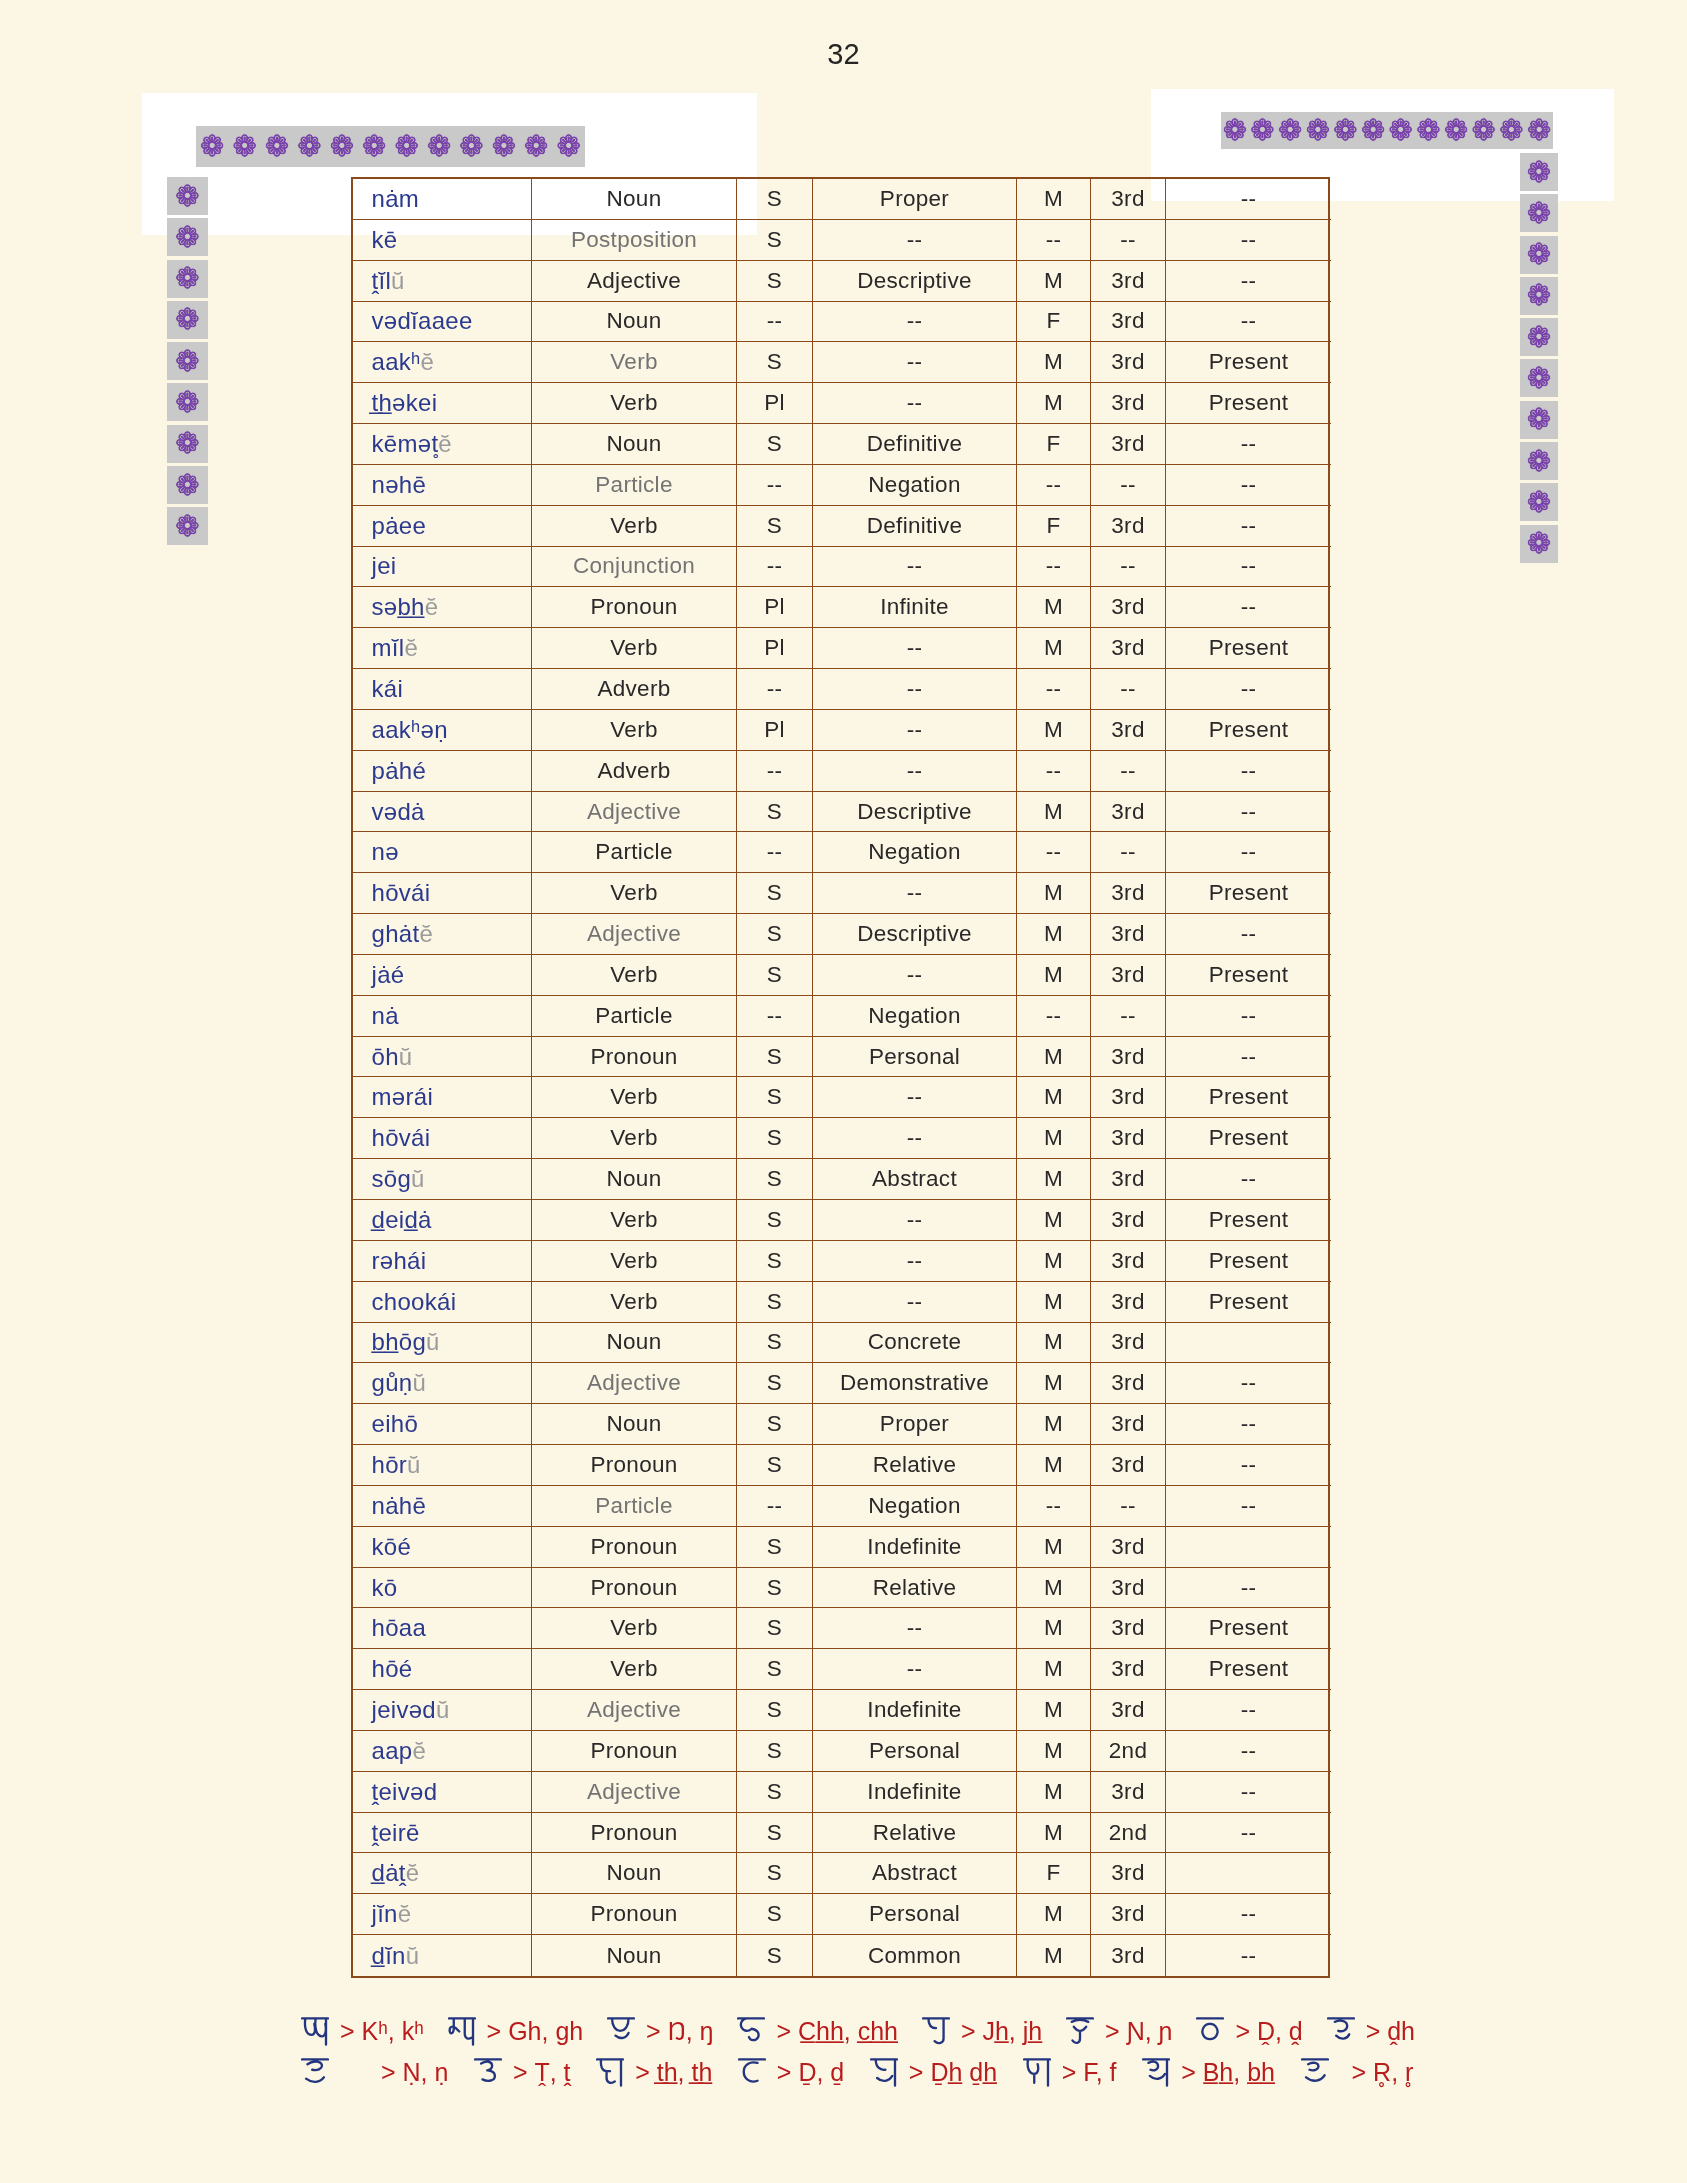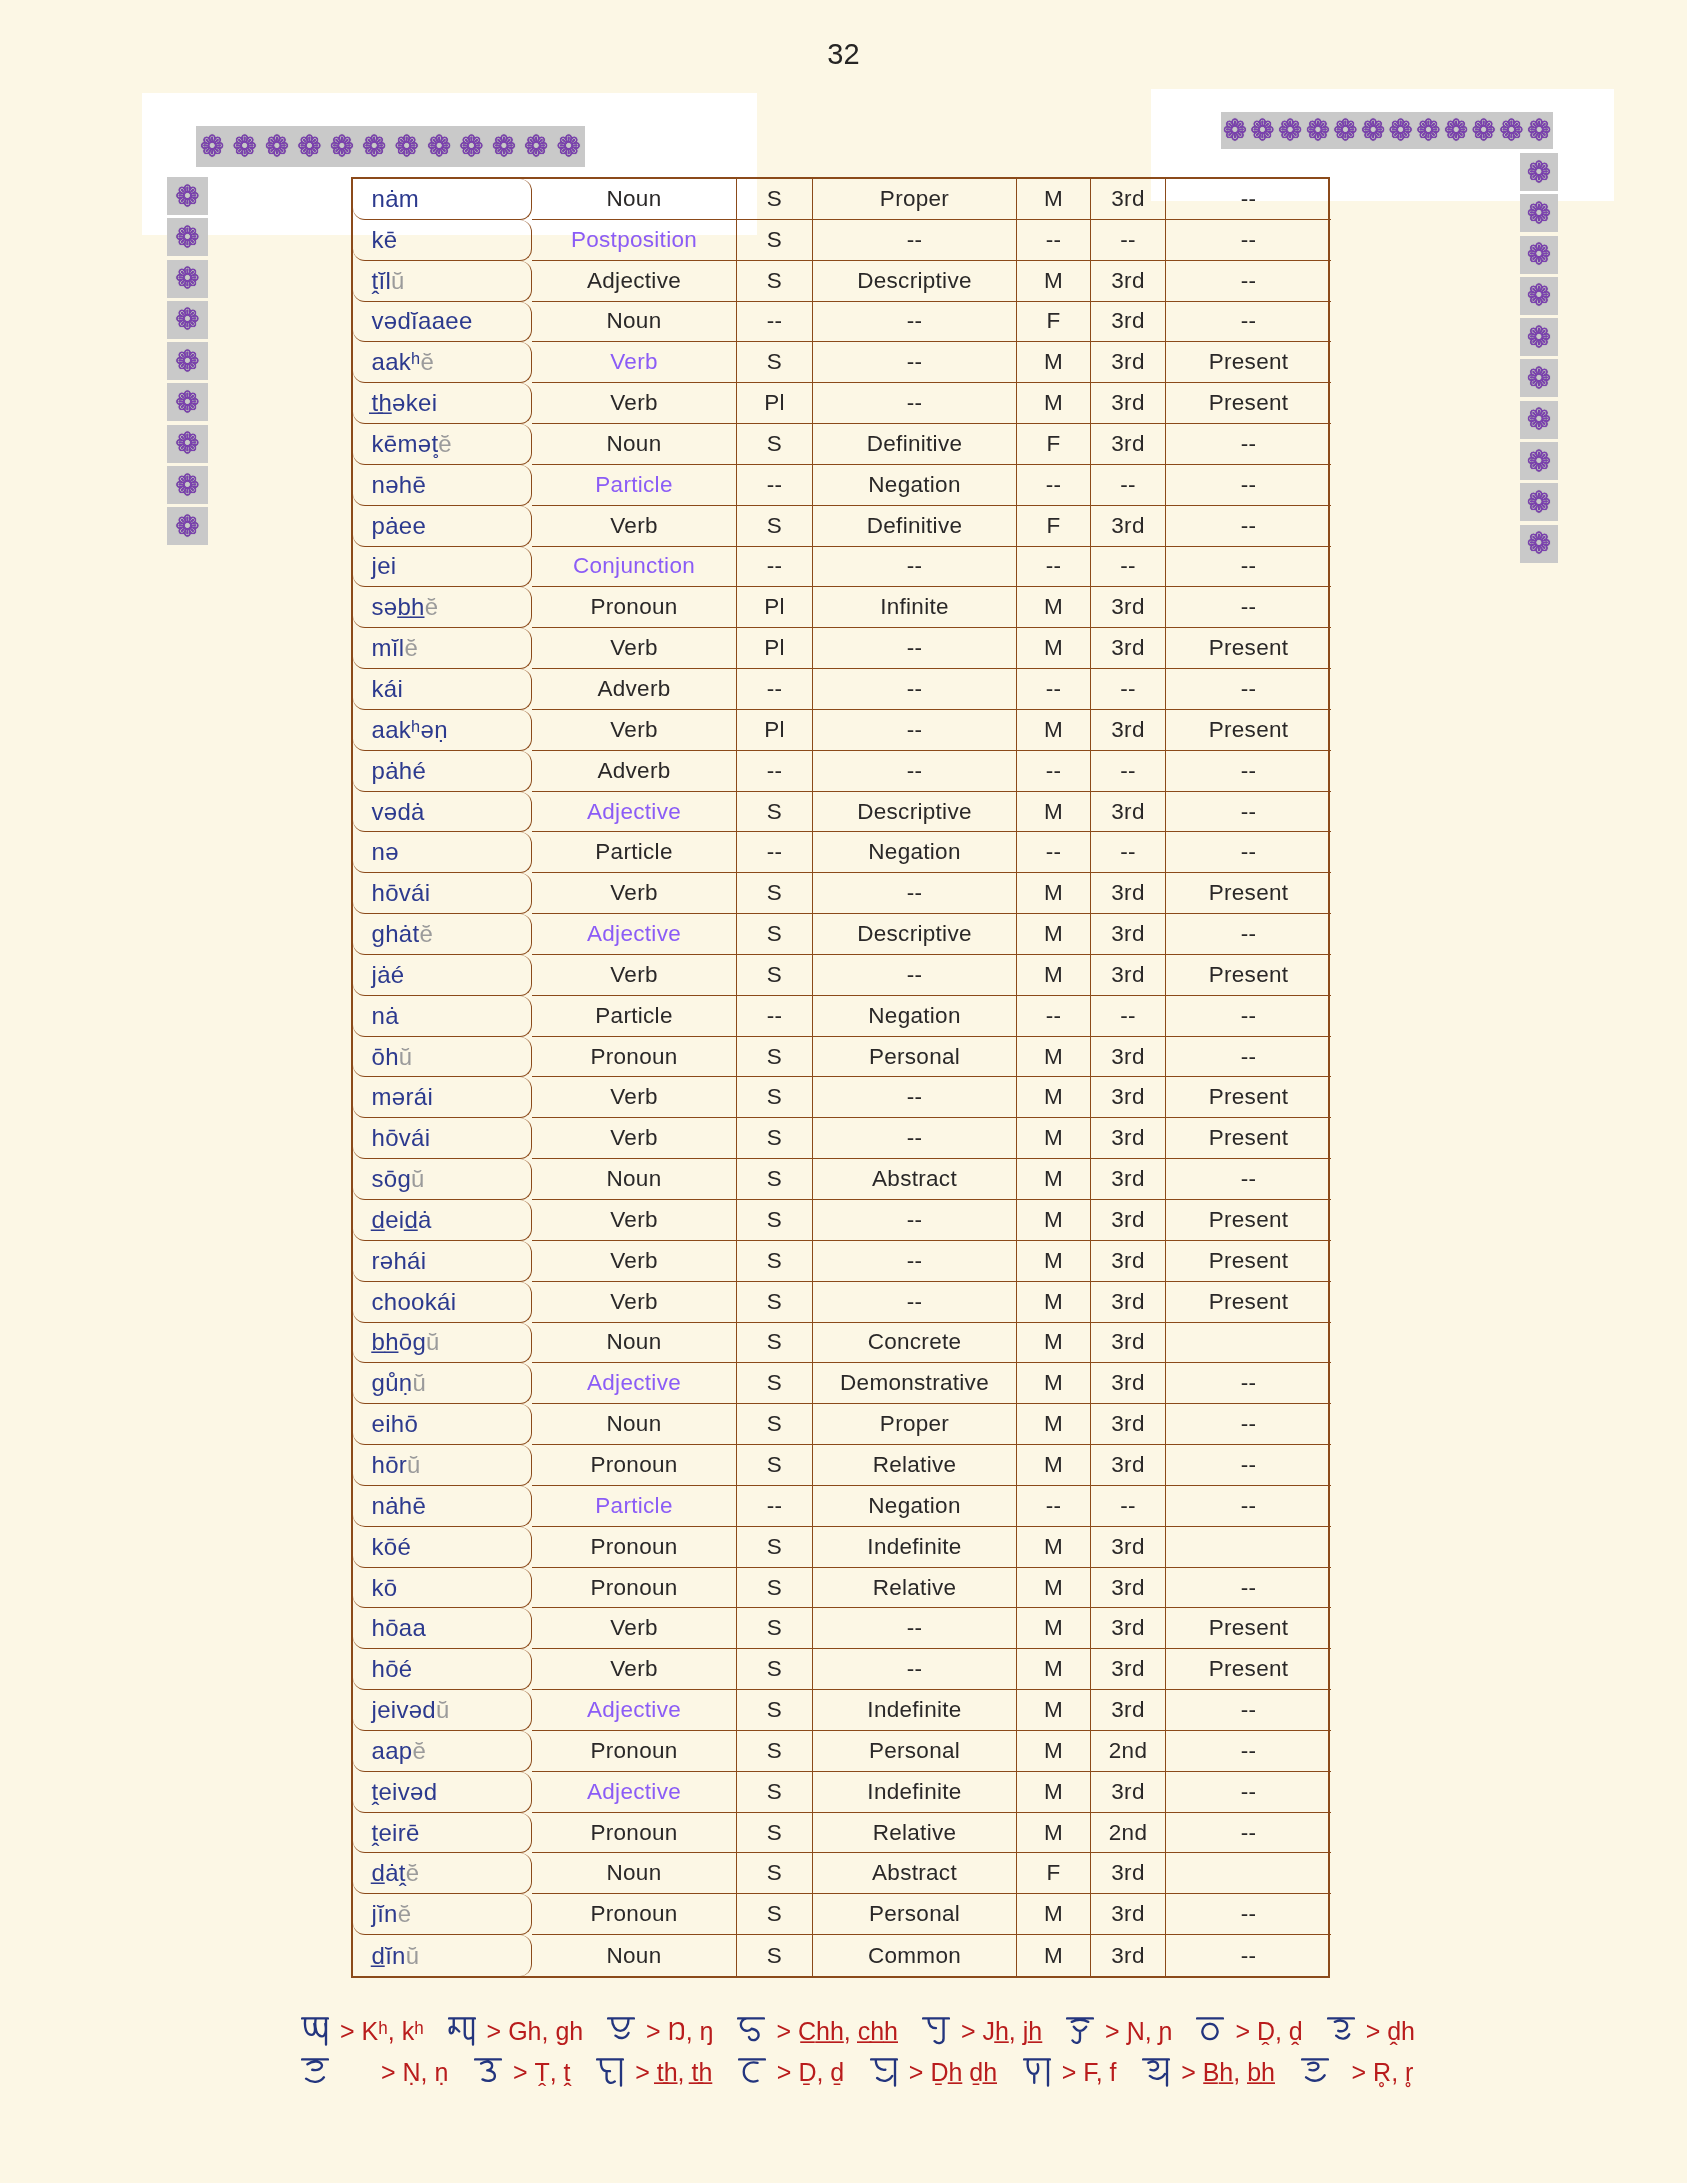--- a/index.html
+++ b/index.html
@@ -56,24 +56,24 @@
     display:flex;align-items:center;justify-content:center;
     font-size:22.5px;color:#2a2828;
     box-sizing:border-box;
     overflow:hidden;
     letter-spacing:0.3px;
   }
   .trow:last-child .tcell{border-bottom:none;}
   .tcell:last-child{border-right:none;}
   .cell-word{
     justify-content:flex-start;padding-left:18.5px;
-    font-size:24px;color:#2c3a8e;border-radius:12px;
+    font-size:24px;color:#2c3a8e;
   }
   .cell-word .tail{color:#9b9b9b;}
-  .pos-purple{color:#8b5cf6;}
+  .pos-purple{color:#737373;}
 
   
   .legend-line{
     position:absolute;left:301px;width:1138px;height:41px;
     display:flex;align-items:center;
     color:#b91c1c;font-size:25px;
   }
   #legend-line-1{top:2011px;}
   #legend-line-2{top:2052px;}
   .legend-item{display:flex;align-items:center;white-space:pre;}

